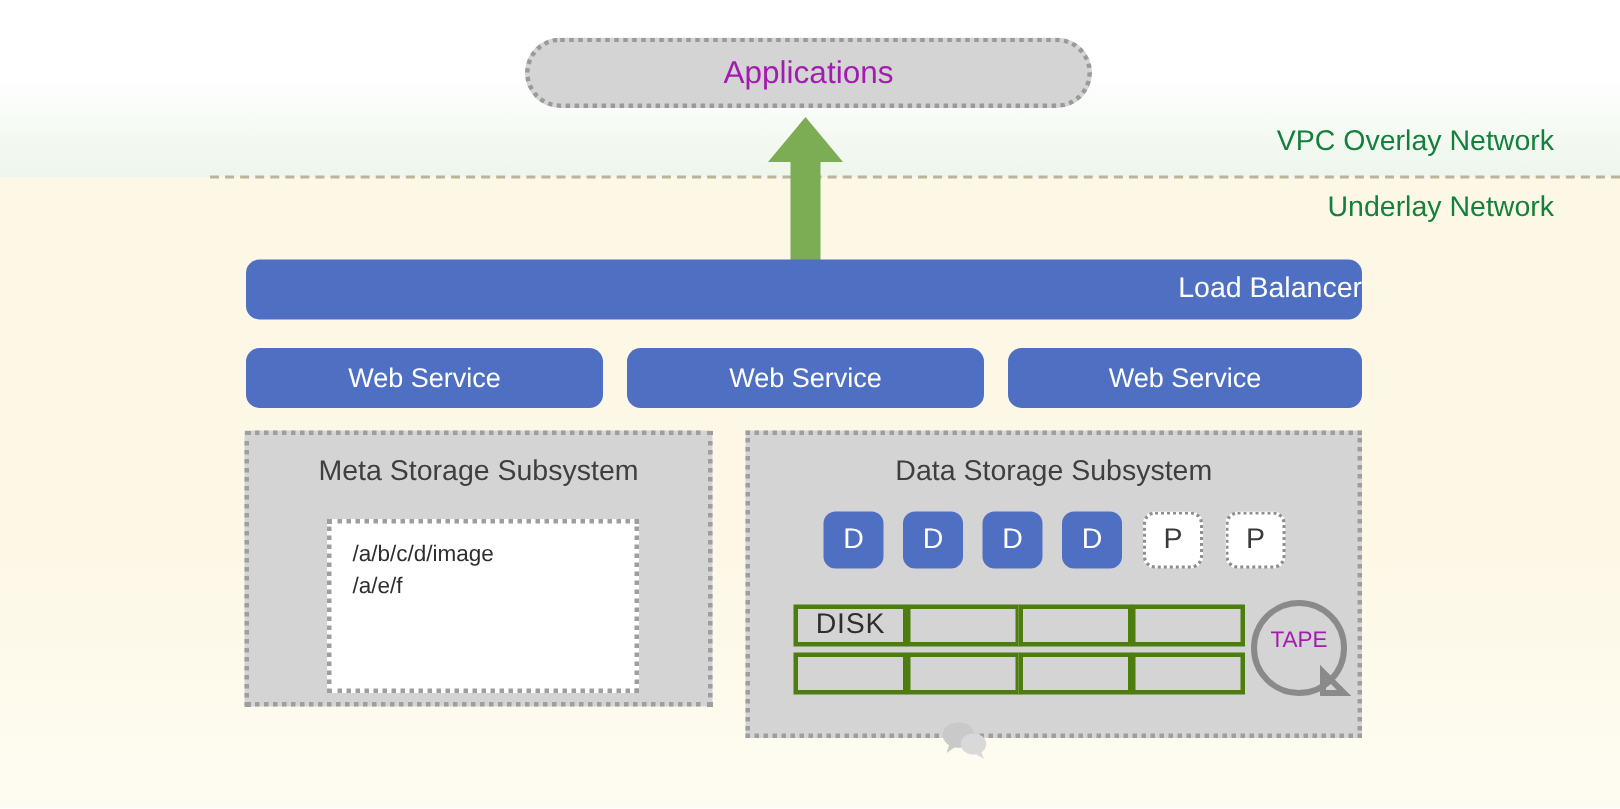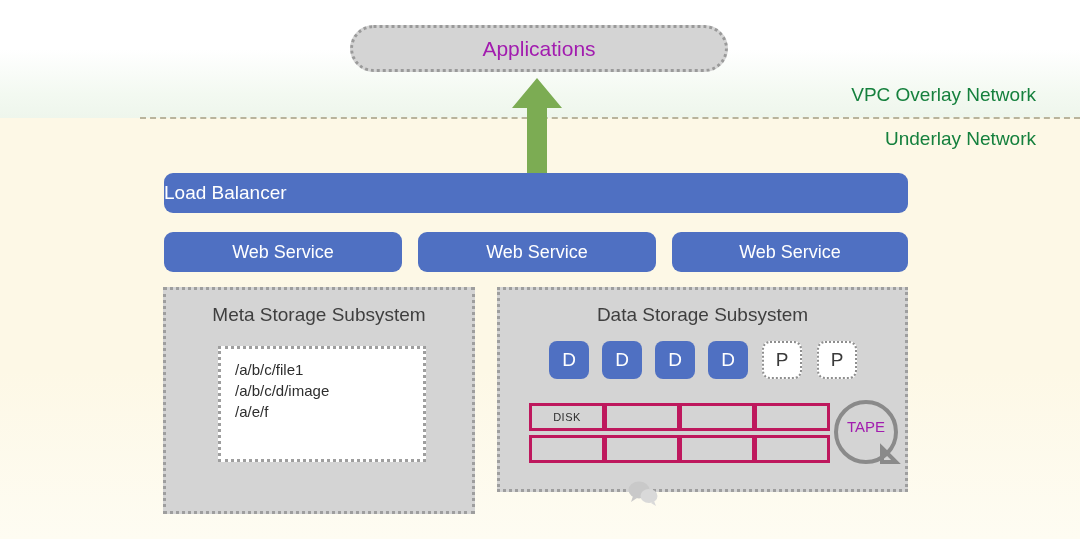--- a/index.html
+++ b/index.html
@@ -43,41 +43,41 @@
 
   
   #green-arrow{
     position:absolute;left:512px;top:78px;width:50px;height:100px;
   }
 
   
   #load-balancer{
     position:absolute;left:164px;top:173px;width:744px;height:40px;
     background:#4f70c2;border-radius:9px;
-    display:flex;align-items:center;justify-content:flex-start;
+    display:flex;align-items:center;justify-content:flex-end;
     color:#ffffff;font-size:19px;box-sizing:border-box;
   }
 
   
   .web-service{
     position:absolute;top:232px;height:40px;
     background:#4f70c2;border-radius:9px;
     display:flex;align-items:center;justify-content:center;
     color:#ffffff;font-size:18px;box-sizing:border-box;
   }
   .ws0{left:164px;width:238px;}
   .ws1{left:418px;width:238px;}
   .ws2{left:672px;width:236px;}
 
   
   .panel{
     position:absolute;background:#d4d4d4;
     border:3px dotted #9e9e9e;box-sizing:border-box;
   }
-  #meta-panel{left:163px;top:287px;width:312px;height:227px;padding-left:28px;}
+  #meta-panel{left:163px;top:287px;width:312px;height:184px;padding-left:28px;}
   #data-panel{left:497px;top:287px;width:411px;height:205px;}
   .panel-title{
     position:absolute;left:0;right:0;top:14px;text-align:center;
     font-size:19px;color:#3f3f3f;
   }
 
   
   #meta-files{
     position:absolute;left:52px;top:56px;width:208px;height:116px;
     background:#ffffff;border:3px dotted #9e9e9e;box-sizing:border-box;
@@ -91,24 +91,24 @@
     border-radius:8px;box-sizing:border-box;
     display:flex;align-items:center;justify-content:center;
     font-size:19px;
   }
   .node.d{background:#4f70c2;color:#ffffff;border:none;}
   .node.p{background:#ffffff;color:#3a3a3a;border:2px dotted #8e8e8e;}
 
   
   .disk-col{position:absolute;top:113px;width:62px;}
   .disk-cell{
-    width:76px;height:28px;border:3px solid #be185d;
+    width:76px;height:28px;border:3px solid #4d7c0f;
     background:#d4d4d4;box-sizing:border-box;
     display:flex;align-items:center;justify-content:center;
-    font-size:11px;color:#2e2e2e;letter-spacing:.5px;
+    font-size:19px;color:#2e2e2e;letter-spacing:.5px;
   }
   .disk-cell + .disk-cell{margin-top:4px;}
 
   #tape-icon{position:absolute;left:330px;top:108px;width:72px;height:70px;}
   .tape-text{
     position:absolute;left:330px;top:128px;width:72px;
     text-align:center;font-size:15px;color:#a21caf;
   }
 
   
@@ -151,21 +151,20 @@
   <div class="web-service ws1">
     <span>Web Service</span>
   </div>
   <div class="web-service ws2">
     <span>Web Service</span>
   </div>
 
   <div class="panel" id="meta-panel">
     <div class="panel-title">Meta Storage Subsystem</div>
     <div id="meta-files">
-      <div class="file-line">/a/b/c/file1</div>
       <div class="file-line">/a/b/c/d/image</div>
       <div class="file-line">/a/e/f</div>
     </div>
   </div>
 
   <div class="panel" id="data-panel">
     <div class="panel-title">Data Storage Subsystem</div>
 
     <div class="node d" style="left:49px;">
       <span>D</span>

